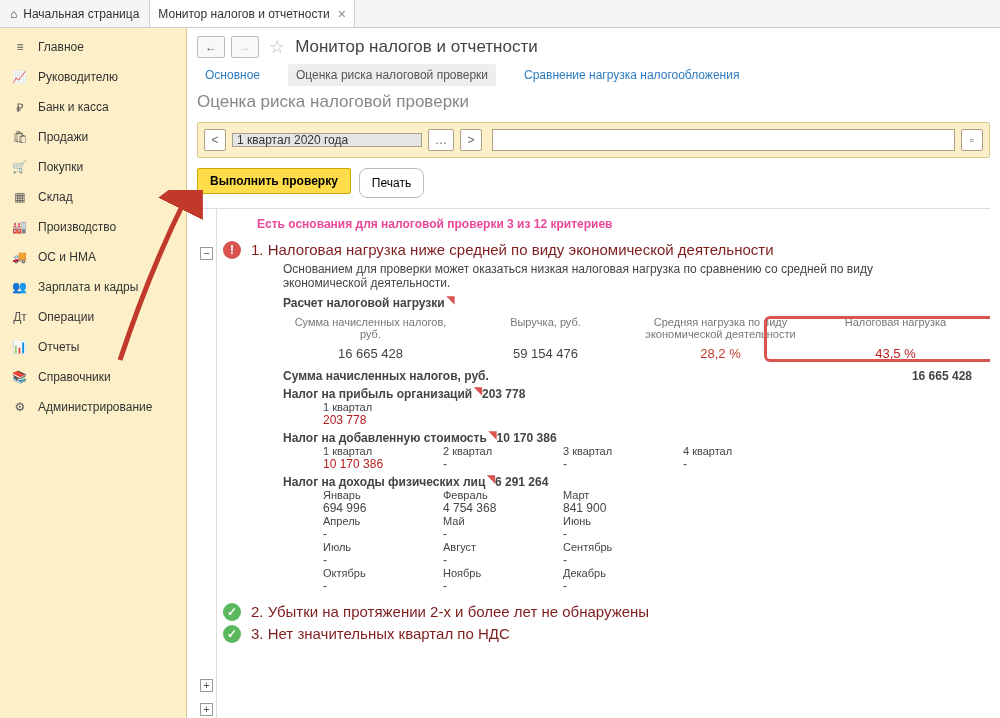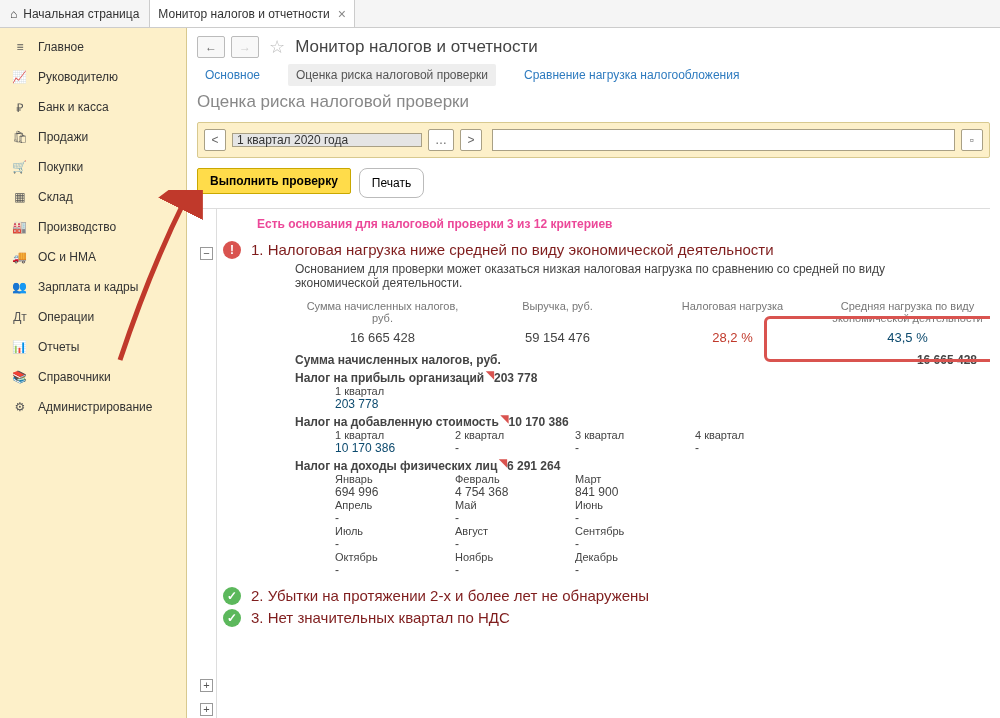--- a/index.html
+++ b/index.html
@@ -30,37 +30,37 @@
   .print-btn{background:#fff;border:1px solid #bbb;height:30px;padding:0 12px;border-radius:8px;cursor:pointer;font-size:12px}
   .report-area{position:relative;border-top:1px solid #ddd;margin-top:2px;padding-left:26px;padding-top:8px;height:520px;overflow:hidden}
   .gutter{position:absolute;left:0;top:0;bottom:0;width:20px;border-right:1px solid #ddd}
   .gut-btn{position:absolute;left:3px;width:13px;height:13px;border:1px solid #999;background:#fff;display:flex;align-items:center;justify-content:center;font-size:11px;line-height:1;cursor:pointer;color:#555}
   .criteria-head{font-size:12px;font-weight:bold;color:#ec4899;margin:0 0 10px 34px}
   .crit-row{display:flex;align-items:flex-start;gap:10px;margin-bottom:4px}
   .badge{width:18px;height:18px;border-radius:50%;display:flex;align-items:center;justify-content:center;color:#fff;font-weight:bold;font-size:12px;flex-shrink:0}
   .badge.red{background:#d9534f}
   .badge.green{background:#5cb85c}
   .crit-title{font-size:15px;color:#7f1d1d}
-  .crit-body{margin-left:44px;font-size:12px;color:#444}
+  .crit-body{margin-left:32px;font-size:12px;color:#444}
   .desc{margin:4px 0 6px 0;max-width:660px}
   .subhead{font-weight:bold;margin:6px 0 2px 0}
   .calc-table{width:700px;margin-top:2px}
   .calc-head{display:flex}
   .calc-head>div{flex:1;text-align:center;font-size:11px;color:#777;padding:4px 2px}
   .calc-vals{display:flex}
   .calc-vals>div{flex:1;text-align:center;font-size:13px;padding:2px}
   .calc-vals .pct{color:#c0392b}
   .redbox{position:absolute;border:3px solid #d9534f;border-radius:6px;left:567px;top:107px;width:365px;height:46px;pointer-events:none}
   .sum-row{display:flex;justify-content:space-between;font-weight:bold;margin-top:6px;padding-right:18px}
   .tax-block{margin-top:4px}
   .tax-name{display:flex;justify-content:flex-start;font-weight:bold;padding-right:18px}
   .q-head,.q-vals{display:flex;margin-left:40px}
   .q-head>div,.q-vals>div{width:120px;font-size:11px}
   .q-vals>div{font-size:12px}
-  .link{color:#0c4a6e}
+  .link{color:#b91c1c}
   .caret{color:#d9534f;font-size:10px;position:relative;top:-4px;margin-left:2px}
   
   .arrow-svg{position:absolute;left:90px;top:190px;pointer-events:none}
 </style>
 </head>
 <body>
 
 <div class="topbar">
   <div class="home-tab">
     <span>⌂</span>
@@ -166,27 +166,28 @@
       </div>
 
       <div class="criteria-head">Есть основания для налоговой проверки 3 из 12 критериев</div>
 
       <div class="crit-row">
         <div class="badge red">!</div>
         <div style="flex:1">
           <div class="crit-title"><span>1.</span> <span>Налоговая нагрузка ниже средней по виду экономической деятельности</span></div>
           <div class="crit-body">
             <div class="desc">Основанием для проверки может оказаться низкая налоговая нагрузка по сравнению со средней по виду экономической деятельности.</div>
+            <div class="subhead"><span>Расчет налоговой нагрузки</span><span class="caret">◥</span></div>
 
             <div class="calc-table">
               <div class="calc-head">
                 <div>Сумма начисленных налогов, руб.</div>
                 <div>Выручка, руб.</div>
+                <div>Средняя нагрузка по виду экономической деятельности</div>
                 <div>Налоговая нагрузка</div>
-                <div>Средняя нагрузка по виду экономической деятельности</div>
               </div>
               <div class="calc-vals">
                 <div>16 665 428</div>
                 <div>59 154 476</div>
                 <div class="pct">28,2 %</div>
                 <div class="link">43,5 %</div>
               </div>
             </div>
             <div class="redbox"></div>
 

